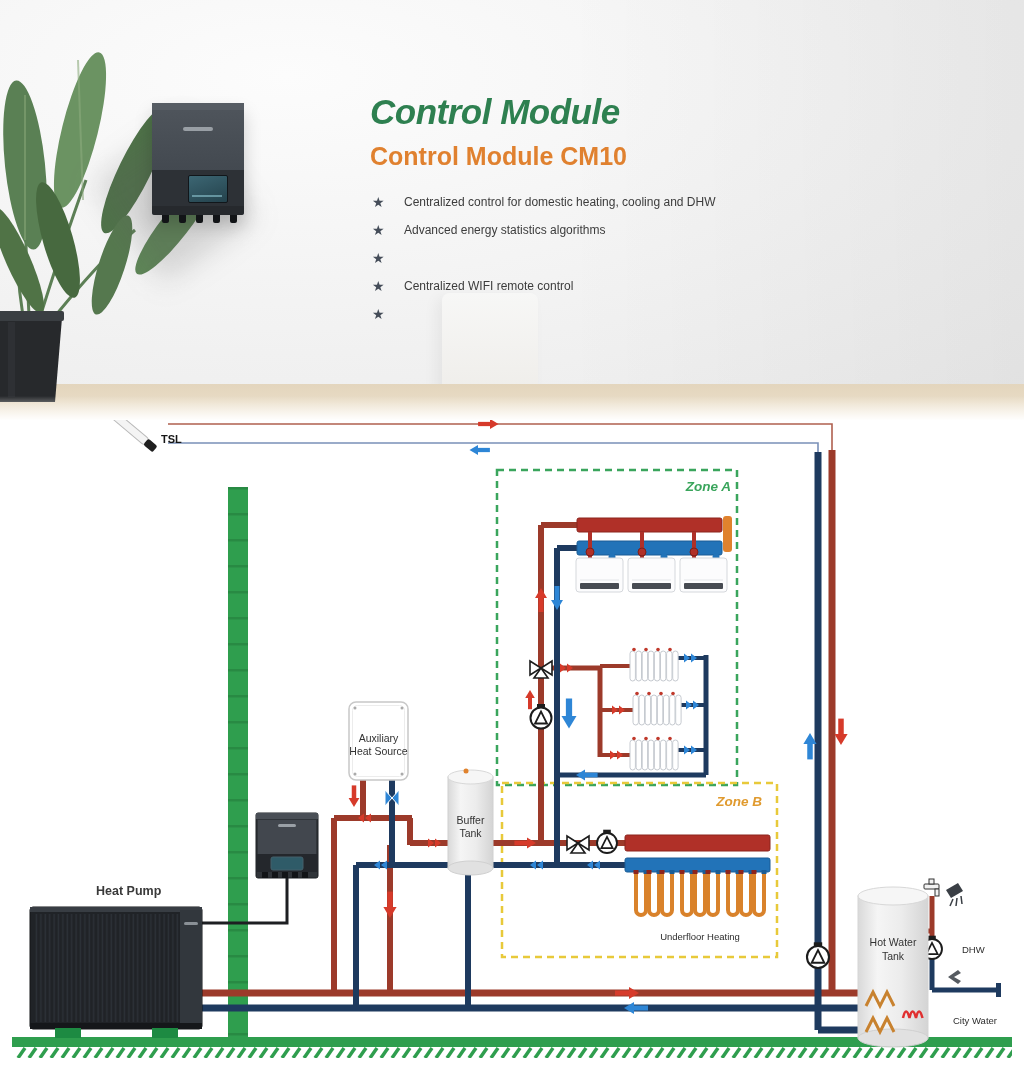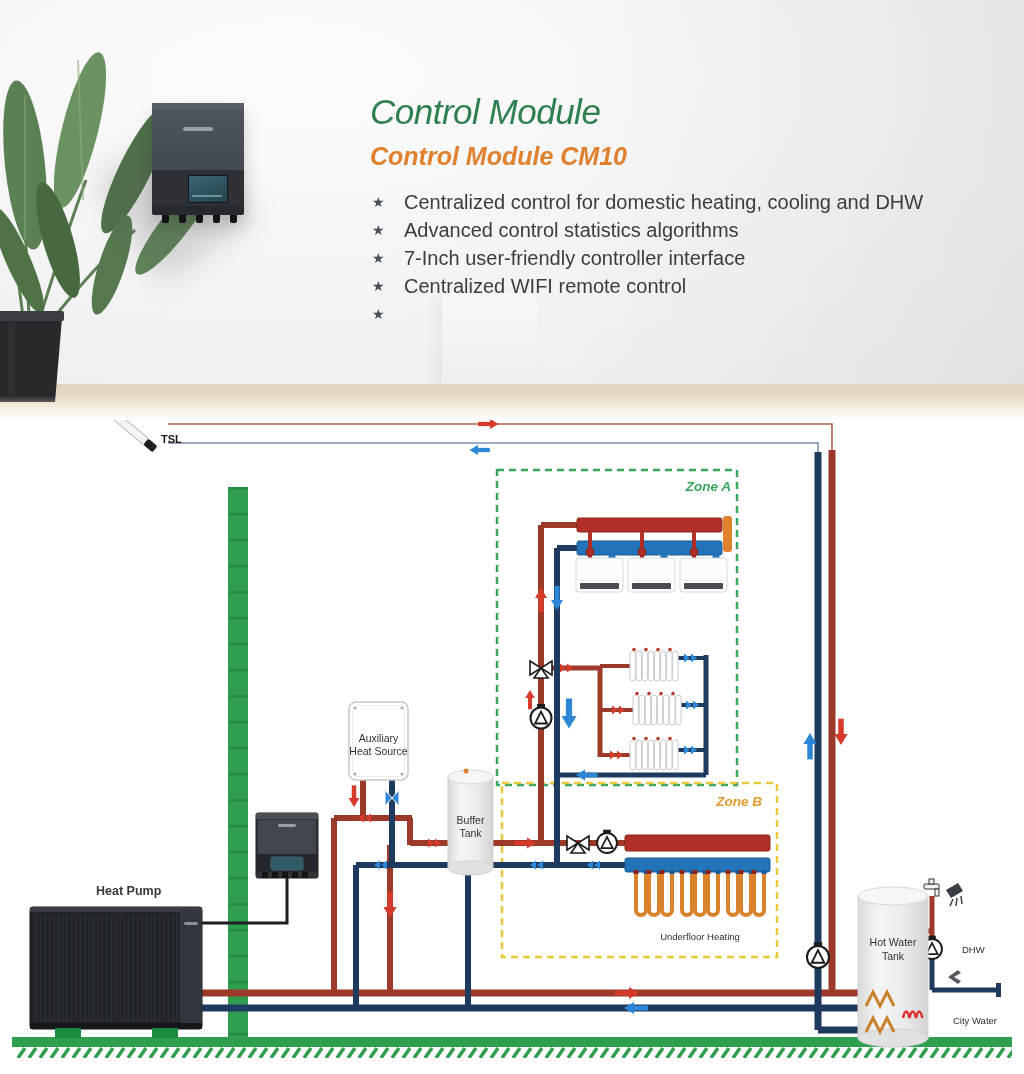--- a/index.html
+++ b/index.html
@@ -26,27 +26,27 @@
         background:linear-gradient(180deg,#4e545b 0%,#434950 100%);}
   .wm-brand{position:absolute;left:31px;top:24px;width:30px;height:3.5px;border-radius:2px;background:#a7adb3;opacity:.85;}
   .wm-lower{position:absolute;left:0;top:67px;width:92px;height:36px;background:#2d3136;}
   .wm-screen{position:absolute;left:36px;top:72px;width:38px;height:26px;border:1px solid #11161a;border-radius:2px;
         background:linear-gradient(160deg,#3c6673 0%,#24424c 100%);}
   .wm-screenline{position:absolute;left:40px;top:92px;width:30px;height:2px;background:#7fb4bf;opacity:.7;}
   .wm-bezel{position:absolute;left:0;top:103px;width:92px;height:9px;background:#26292d;border-radius:0 0 3px 3px;}
   .wm-foot{position:absolute;top:112px;width:7px;height:8px;background:#121417;border-radius:0 0 2px 2px;}
   
   .hero-text{position:absolute;left:370px;top:92px;width:600px;}
-  .title{margin:0;font-size:35px;line-height:40px;font-style:italic;font-weight:400;
+  .title{margin:0;font-size:35px;line-height:40px;font-style:italic;font-weight:700;
          color:#2e8050;letter-spacing:-0.5px;}
-  .subtitle{margin:10px 0 0 0;font-size:25px;line-height:29px;font-style:italic;font-weight:700;color:#e0812f;}
+  .subtitle{margin:10px 0 0 0;font-size:25px;line-height:29px;font-weight:700;color:#e0812f;}
   .features{list-style:none;margin:22px 0 0 2px;padding:0;}
   .feature{display:flex;align-items:flex-start;margin:0 0 9px 0;}
   .star{width:18px;font-size:14px;color:#454d59;margin-right:14px;line-height:19px;}
-  .ftext{font-size:20px;line-height:19px;color:#3c3c3c;}
+  .ftext{font-size:12px;line-height:19px;color:#3c3c3c;}
   
   .diagram{position:absolute;left:0;top:420px;width:1024px;height:654px;background:#fff;}
   svg text{font-family:"Liberation Sans",sans-serif;}
   .t-zone-a{font-size:13.5px;font-weight:bold;font-style:italic;fill:#3aa55c;}
   .t-zone-b{font-size:13.5px;font-weight:bold;font-style:italic;fill:#e09a2e;}
   .t-bold{font-size:11px;font-weight:bold;fill:#161616;}
   .t-comp{font-size:10.5px;fill:#333;}
   .t-small{font-size:9.5px;fill:#2d2d2d;}
   .t-hp{font-size:12.5px;font-weight:bold;fill:#3a3a3a;}
 </style>
@@ -104,25 +104,24 @@
     <div class="hero-text">
       <h1 class="title">Control Module</h1>
       <h2 class="subtitle">Control Module CM10</h2>
       <ul class="features">
         <li class="feature">
           <span class="star">★</span>
           <span class="ftext">Centralized control for domestic heating, cooling and DHW</span>
           </li>
         <li class="feature">
           <span class="star">★</span>
-          <span class="ftext">Advanced control statistics algorithms</span>
+          <span class="ftext">Advanced energy statistics algorithms</span>
           </li>
         <li class="feature">
           <span class="star">★</span>
-          <span class="ftext">7-Inch user-friendly controller interface</span>
           </li>
         <li class="feature">
           <span class="star">★</span>
           <span class="ftext">Centralized WIFI remote control</span>
           </li>
         <li class="feature">
           <span class="star">★</span>
           </li>
       </ul>
     </div>

